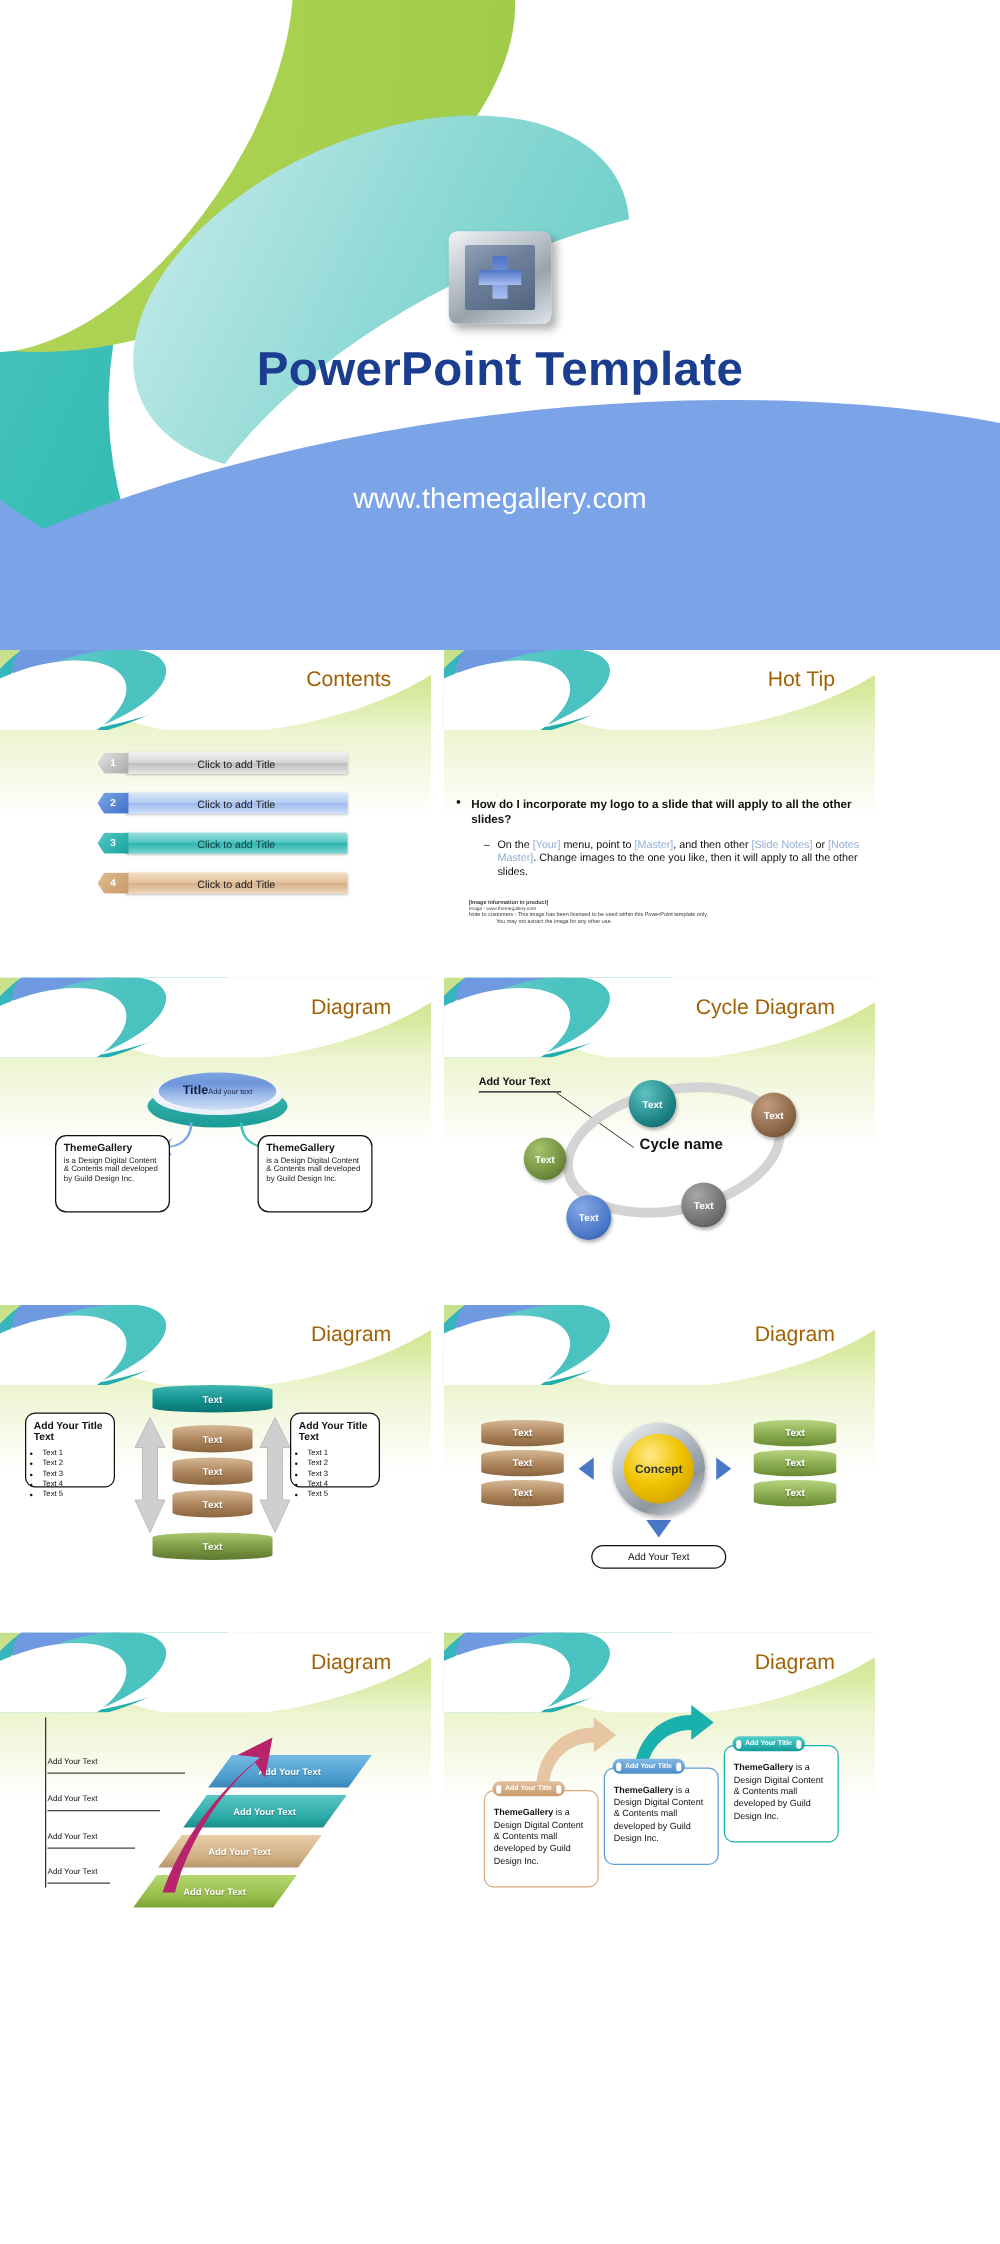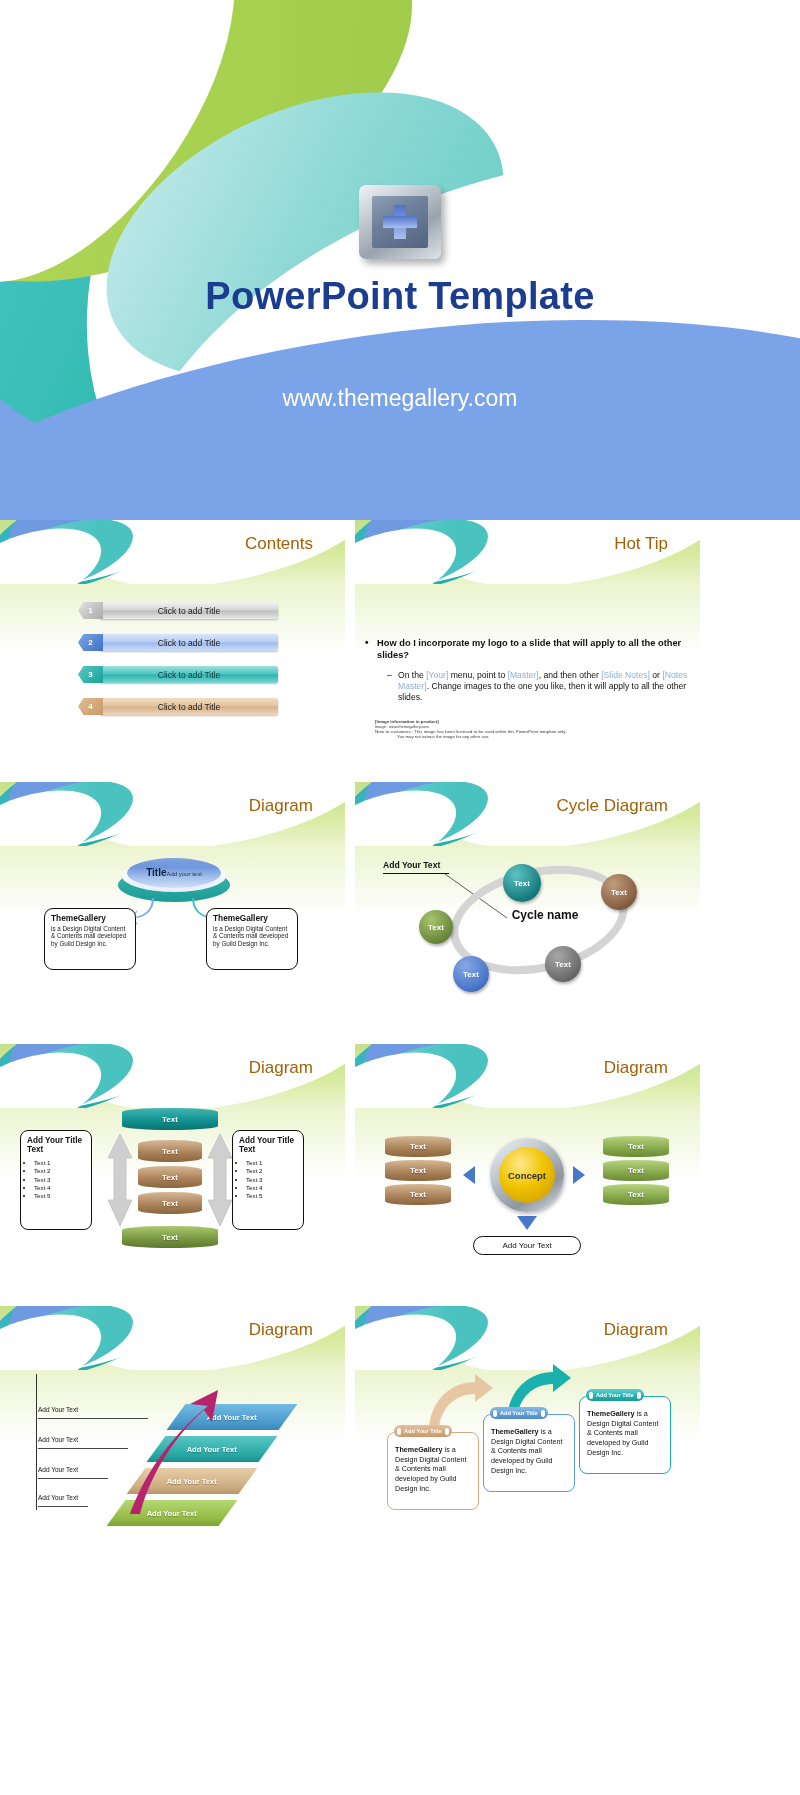--- a/index.html
+++ b/index.html
@@ -274,21 +274,21 @@
 
   
   .cyl {
     position: absolute;
     border-radius: 50% / 18%;
     display: flex; align-items: center; justify-content: center;
     font-size: 8px; font-weight: bold; color: #fff;
     text-shadow: 0 1px 1px rgba(0,0,0,.35);
   }
   .d3-box {
-    position: absolute; top: 22px; width: 72px; height: 100px;
+    position: absolute; top: 22px; width: 72px; height: 60px;
     border: 1.4px solid #111; border-radius: 8px; background: #fff;
     padding: 5px 4px 4px 6px;
   }
   .d3-box .hd { font-size: 8.2px; font-weight: bold; color: #111; line-height: 1.15; }
   .d3-box ul { margin: 4px 0 0 7px; }
   .d3-box li { font-size: 6.2px; color: #111; line-height: 1.35; list-style: disc; }
 
   
   .concept-outer {
     position: absolute; left: 135px; top: 30px; width: 74px; height: 74px;

